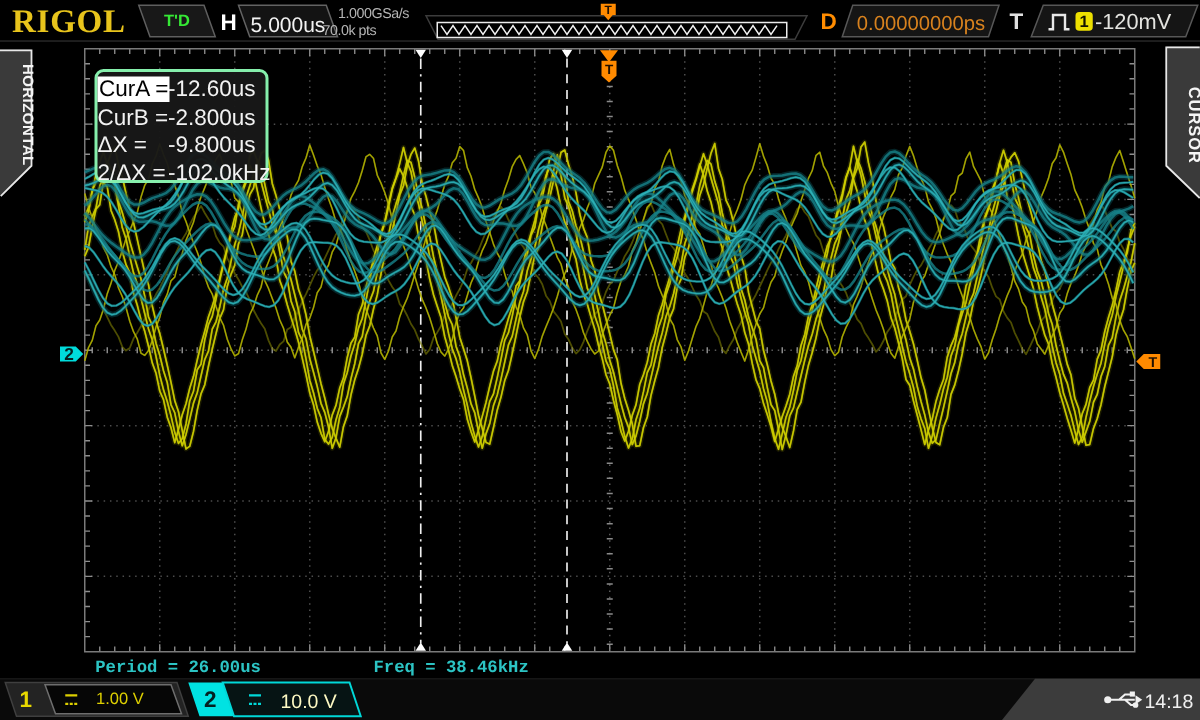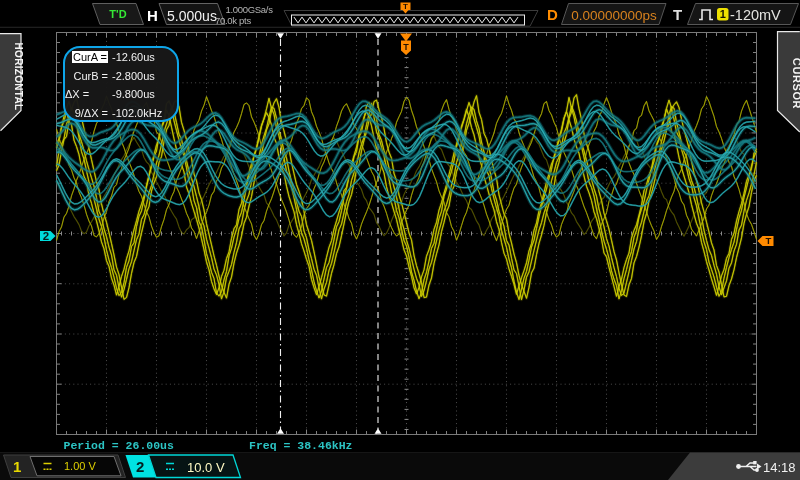--- a/index.html
+++ b/index.html
@@ -120,38 +120,39 @@
       <rect x="753.2" y="461" width="3.4" height="3.4" fill="#f0f0f0"></rect>
       <circle cx="757" cy="470" r="1.9" fill="#f0f0f0"></circle>
       <polygon points="757,463.5 757,469.5 761.5,466.5" fill="#f0f0f0"></polygon>
       <polygon points="3.5,455 118,455 125.5,477.5 11,477.5" fill="#232323" stroke="#3f3f3f" stroke-width="1"></polygon>
       <polygon points="30,456.5 114,456.5 121,475.8 37,475.8" fill="#060606" stroke="#6e6e6e" stroke-width="1"></polygon>
       <path d="M43.5,463.5 h8 M43.5,469.3 h2 m1,0 h2 m1,0 h2" stroke="#ddcf00" stroke-width="1.5" fill="none"></path>
       <polygon points="125.5,455 148.5,455 156,477.5 133,477.5" fill="#00e2e2"></polygon>
       <polygon points="148.5,455 233,455 240.5,477.5 156,477.5" fill="#061414" stroke="#00d8d8" stroke-width="1.3"></polygon>
       <path d="M166,463.5 h8 M166,469.3 h2 m1,0 h2 m1,0 h2" stroke="#00d8d8" stroke-width="1.5" fill="none"></path>
     </svg>
+<div class="ab" style="left:8px;top:1px;font-family:'Liberation Serif',serif;font-weight:bold;font-size:22px;color:#e8c41c;letter-spacing:0.5px;">RIGOL</div>
 <div class="ab" style="left:92px;top:8px;width:52px;text-align:center;font-size:11px;font-weight:bold;color:#35e835;">T'D</div>
 <div class="ab" style="left:141px;top:7px;width:23px;text-align:center;font-size:15px;font-weight:bold;color:#fff;">H</div>
 <div class="ab" style="left:160px;top:7.5px;width:64px;text-align:center;font-size:14px;color:#f2f2f2;">5.000us</div>
 <div class="ab" style="left:215px;top:3.5px;width:68px;text-align:center;font-size:9.5px;letter-spacing:-0.3px;color:#b4b4b4;">1.000GSa/s</div>
 <div class="ab" style="left:215px;top:15px;width:68px;text-align:left;font-size:9.5px;letter-spacing:-0.3px;color:#b4b4b4;">70.0k pts</div>
 <div class="ab" style="left:547px;top:5.5px;font-size:15px;font-weight:bold;color:#ff8c00;">D</div>
 <div class="ab" style="left:566px;top:7.5px;width:96px;text-align:center;font-size:13.5px;color:#d8821e;">0.00000000ps</div>
 <div class="ab" style="left:673px;top:5.5px;font-size:15px;font-weight:bold;color:#e0e0e0;">T</div>
 <div class="ab" style="left:730px;top:7px;font-size:14.5px;color:#e4e4e0;">-120mV</div>
 
-<div class="ab" style="left:63px;top:46px;width:112px;height:72px;background:rgba(24,24,24,0.96);border:2px solid #0ea5e9;border-radius:17px;font-size:11px;color:#f2f2f2;z-index:5;">
+<div class="ab" style="left:63px;top:46px;width:112px;height:72px;background:rgba(24,24,24,0.96);border:2px solid #86efac;border-radius:6px;font-size:15px;color:#f2f2f2;z-index:5;">
 <div style="position:absolute;left:0px;top:3px;width:43px;text-align:right;"><span style="background:#fff;color:#000;padding:0 1px;">CurA =</span></div>
       <div style="position:absolute;left:47px;top:3px;">-12.60us</div>
 <div style="position:absolute;left:0px;top:21.5px;width:43px;text-align:right;">CurB =</div>
       <div style="position:absolute;left:47px;top:21.5px;">-2.800us</div>
 <div style="position:absolute;left:0px;top:40px;width:43px;text-align:left;">ΔX =</div>
       <div style="position:absolute;left:47px;top:40px;">-9.800us</div>
-<div style="position:absolute;left:0px;top:58.5px;width:43px;text-align:right;">9/ΔX =</div>
+<div style="position:absolute;left:0px;top:58.5px;width:43px;text-align:right;">2/ΔX =</div>
       <div style="position:absolute;left:47px;top:58.5px;">-102.0kHz</div>
 </div>
 
 <div class="ab" style="left:63.5px;top:439px;font-family:'Liberation Mono',monospace;font-weight:bold;font-size:11.5px;color:#2cc4c4;">Period = 26.00us</div>
 <div class="ab" style="left:211px;top:439px;font-family:'Liberation Mono',monospace;font-weight:bold;font-size:11.5px;color:#2cc4c4;padding-left:38px;">Freq = 38.46kHz</div>
 
 <div class="ab" style="left:13px;top:458px;font-size:15px;font-weight:bold;color:#e8d800;">1</div>
 <div class="ab" style="left:64px;top:459.5px;font-size:11px;color:#ddcf00;">1.00&nbsp;V</div>
 <div class="ab" style="left:136px;top:458px;font-size:15px;font-weight:bold;color:#032020;">2</div>
 <div class="ab" style="left:187px;top:459.5px;font-size:13px;color:#fef9c3;">10.0&nbsp;V</div>

